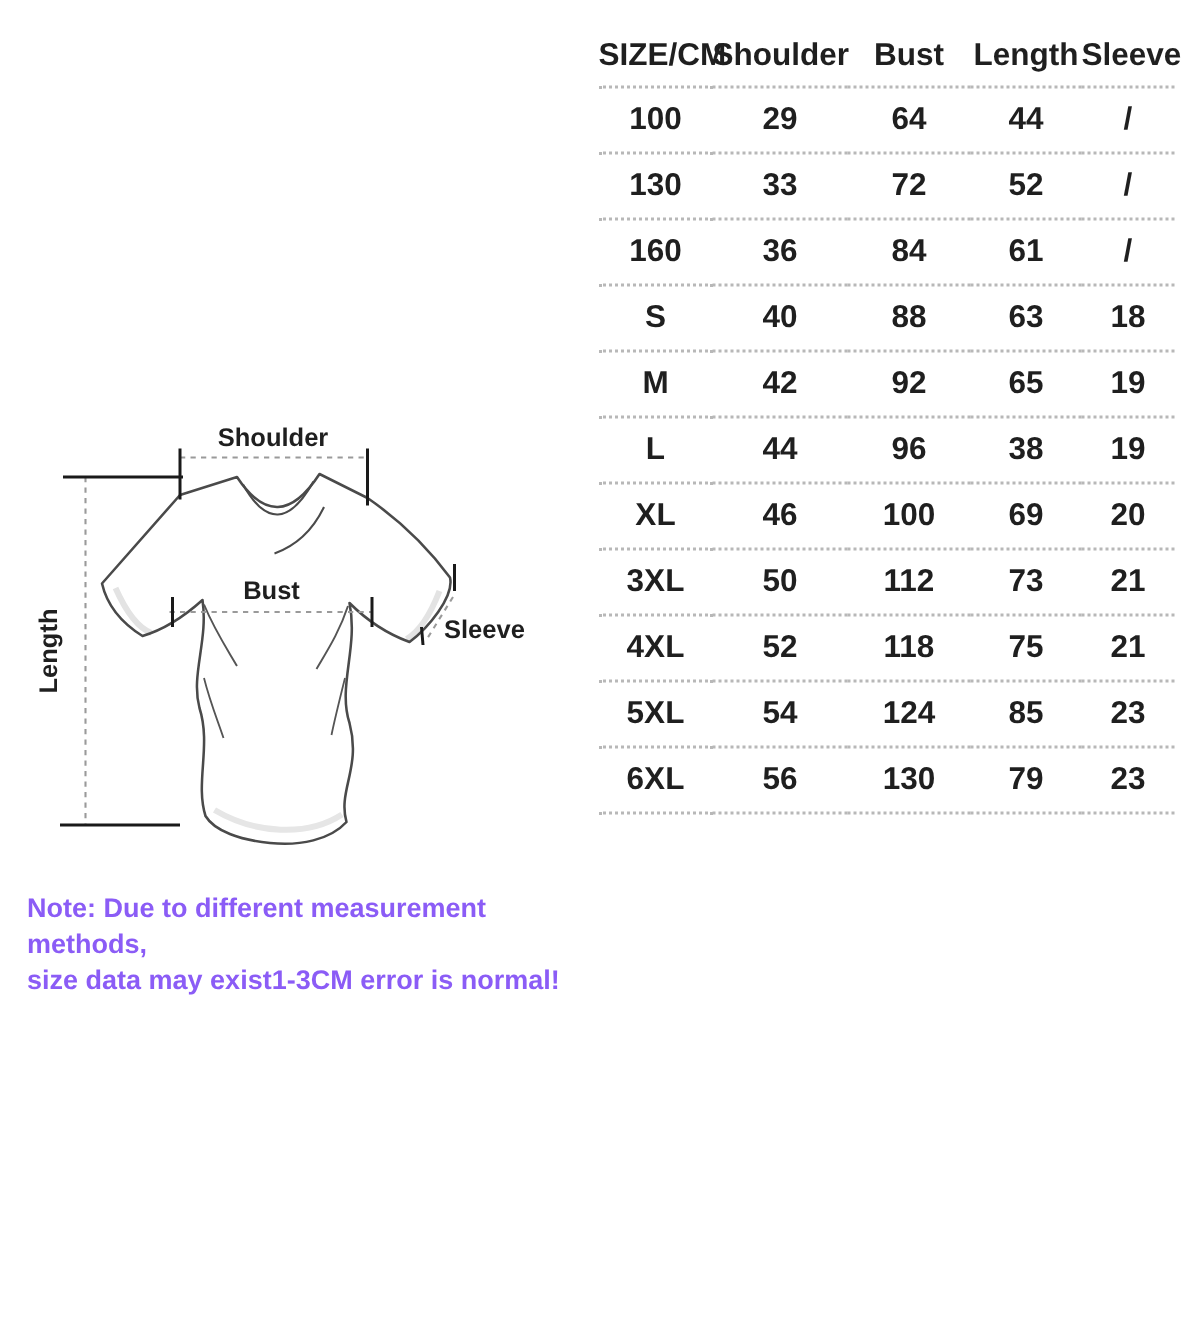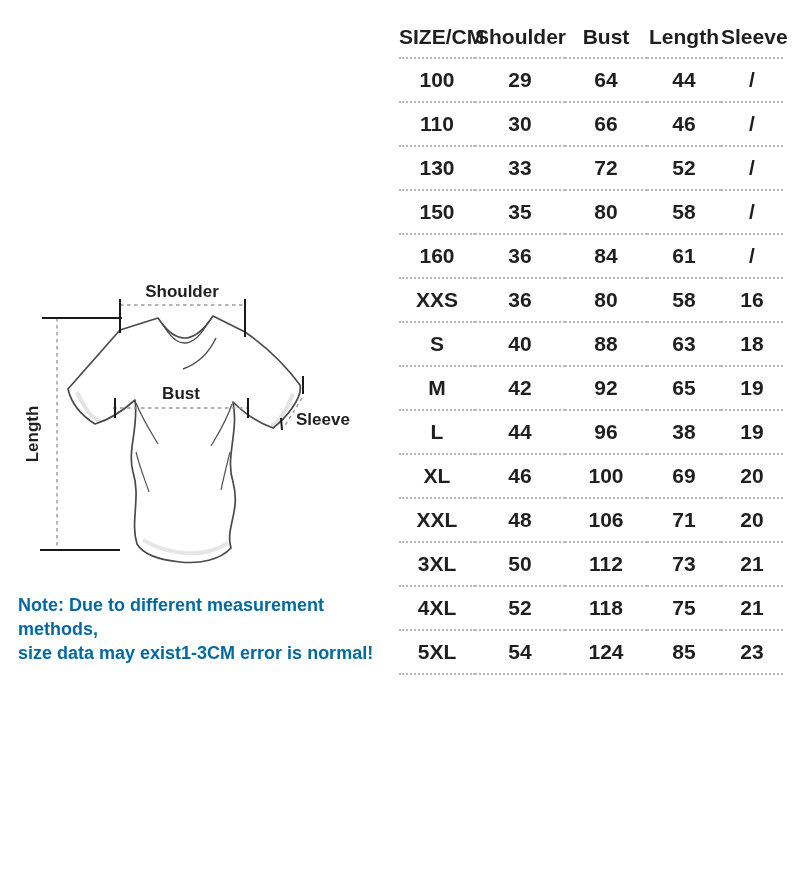--- a/index.html
+++ b/index.html
@@ -53,21 +53,21 @@
     fill: #1f1f1f;
   }
 
   
   .note {
     position: absolute; left: 18px; top: 593px;
     width: 380px;
     font-size: 18px;
     font-weight: 600;
     line-height: 24px;
-    color: #0369a1;
+    color: #8b5cf6;
   }
 </style>
 </head>
 <body>
 
 <div class="stage">
 
   <div class="diagram">
     <svg viewBox="0 0 340 300">
 
@@ -132,55 +132,34 @@
       </thead>
       <tbody>
           <tr>
             <td class="c0">100</td>
             <td class="c1">29</td>
             <td class="c2">64</td>
             <td class="c3">44</td>
             <td class="c4">/</td>
           </tr>
           <tr>
-            <td class="c0">110</td>
-            <td class="c1">30</td>
-            <td class="c2">66</td>
-            <td class="c3">46</td>
-            <td class="c4">/</td>
-          </tr>
-          <tr>
             <td class="c0">130</td>
             <td class="c1">33</td>
             <td class="c2">72</td>
             <td class="c3">52</td>
             <td class="c4">/</td>
           </tr>
           <tr>
-            <td class="c0">150</td>
-            <td class="c1">35</td>
-            <td class="c2">80</td>
-            <td class="c3">58</td>
-            <td class="c4">/</td>
-          </tr>
-          <tr>
             <td class="c0">160</td>
             <td class="c1">36</td>
             <td class="c2">84</td>
             <td class="c3">61</td>
             <td class="c4">/</td>
           </tr>
           <tr>
-            <td class="c0">XXS</td>
-            <td class="c1">36</td>
-            <td class="c2">80</td>
-            <td class="c3">58</td>
-            <td class="c4">16</td>
-          </tr>
-          <tr>
             <td class="c0">S</td>
             <td class="c1">40</td>
             <td class="c2">88</td>
             <td class="c3">63</td>
             <td class="c4">18</td>
           </tr>
           <tr>
             <td class="c0">M</td>
             <td class="c1">42</td>
             <td class="c2">92</td>
@@ -195,44 +174,44 @@
             <td class="c4">19</td>
           </tr>
           <tr>
             <td class="c0">XL</td>
             <td class="c1">46</td>
             <td class="c2">100</td>
             <td class="c3">69</td>
             <td class="c4">20</td>
           </tr>
           <tr>
-            <td class="c0">XXL</td>
-            <td class="c1">48</td>
-            <td class="c2">106</td>
-            <td class="c3">71</td>
-            <td class="c4">20</td>
-          </tr>
-          <tr>
             <td class="c0">3XL</td>
             <td class="c1">50</td>
             <td class="c2">112</td>
             <td class="c3">73</td>
             <td class="c4">21</td>
           </tr>
           <tr>
             <td class="c0">4XL</td>
             <td class="c1">52</td>
             <td class="c2">118</td>
             <td class="c3">75</td>
             <td class="c4">21</td>
           </tr>
           <tr>
             <td class="c0">5XL</td>
             <td class="c1">54</td>
             <td class="c2">124</td>
             <td class="c3">85</td>
             <td class="c4">23</td>
           </tr>
+          <tr>
+            <td class="c0">6XL</td>
+            <td class="c1">56</td>
+            <td class="c2">130</td>
+            <td class="c3">79</td>
+            <td class="c4">23</td>
+          </tr>
         </tbody>
     </table>
   </div>
 
 </div>
 
 </body></html>

